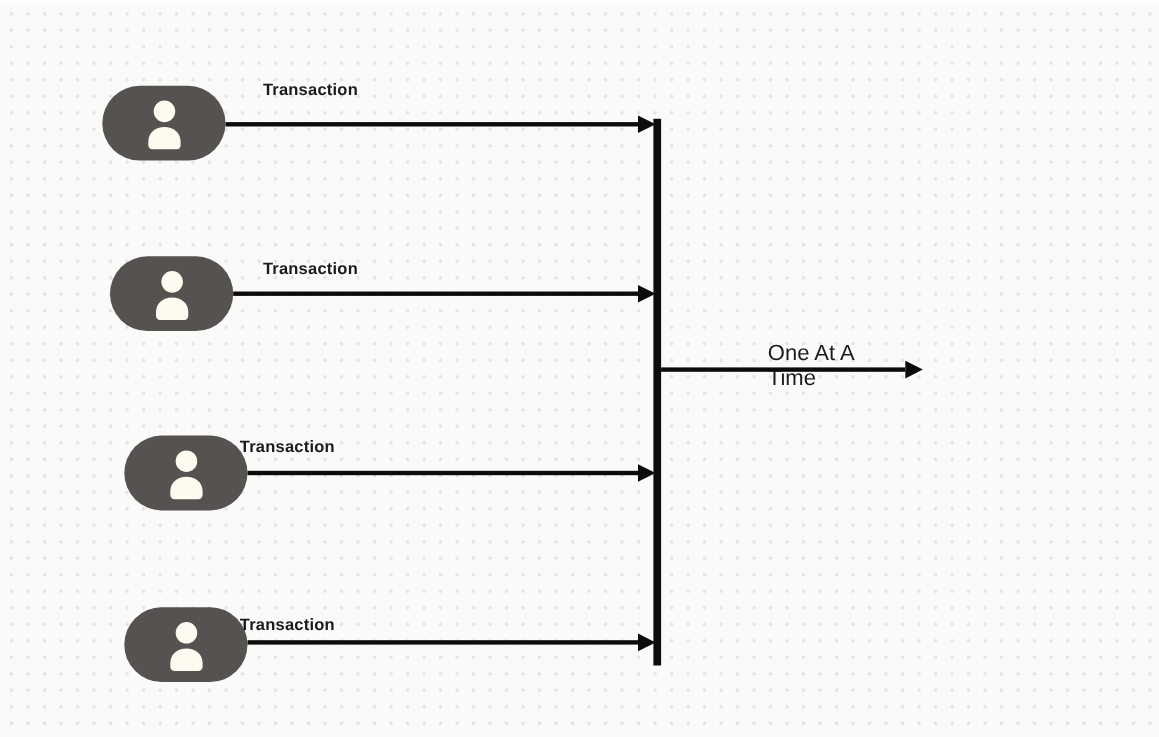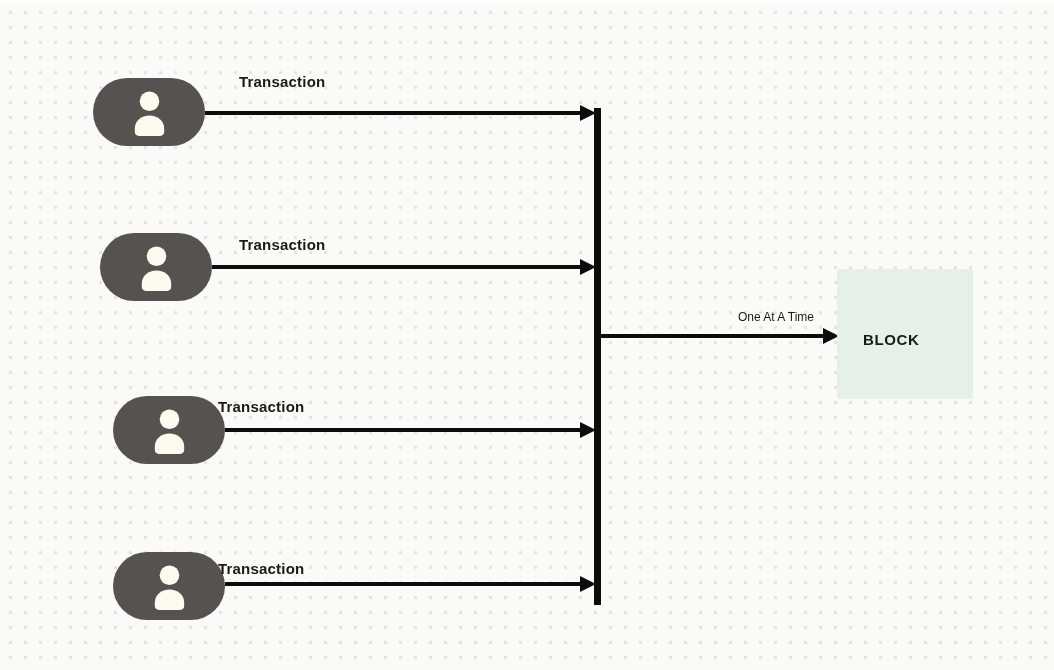--- a/index.html
+++ b/index.html
@@ -69,22 +69,22 @@
     position: absolute;
     left: 594px; top: 108px;
     width: 7px; height: 497px;
     background: var(--arrow);
   }
 
   .merge-label {
     position: absolute;
     left: 698px; top: 310px;
     width: 116px;
-    text-align: right;
-    font-size: 12px;
+    text-align: left;
+    font-size: 20px;
     font-weight: normal;
     color: var(--text);
   }
 
   .block-node {
     position: absolute;
     left: 837px; top: 269px;
     width: 136px; height: 130px;
     border-radius: 3px;
     background: var(--block-bg);
@@ -169,16 +169,13 @@
   <div class="t-label tl-4">Transaction</div>
   <div class="h-line ln-4"></div>
   <div class="arrowhead ah-4"></div>
 
   <div class="collector-bar"></div>
 
   <div class="merge-label">One At A Time</div>
   <div class="h-line ln-merge"></div>
   <div class="arrowhead ah-merge"></div>
 
-  <div class="block-node">
-    <span class="block-label">BLOCK</span>
-  </div>
 </div>
 
 </body></html>

